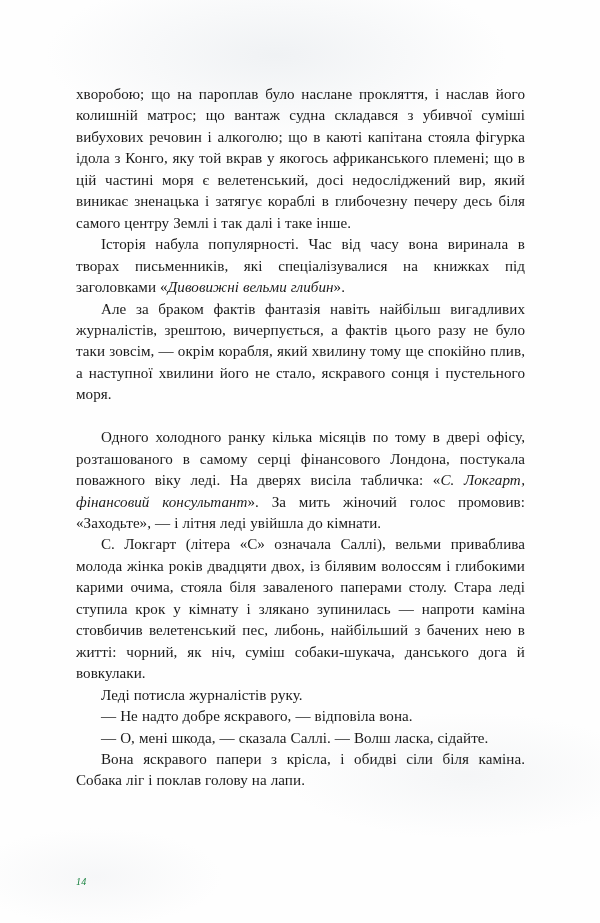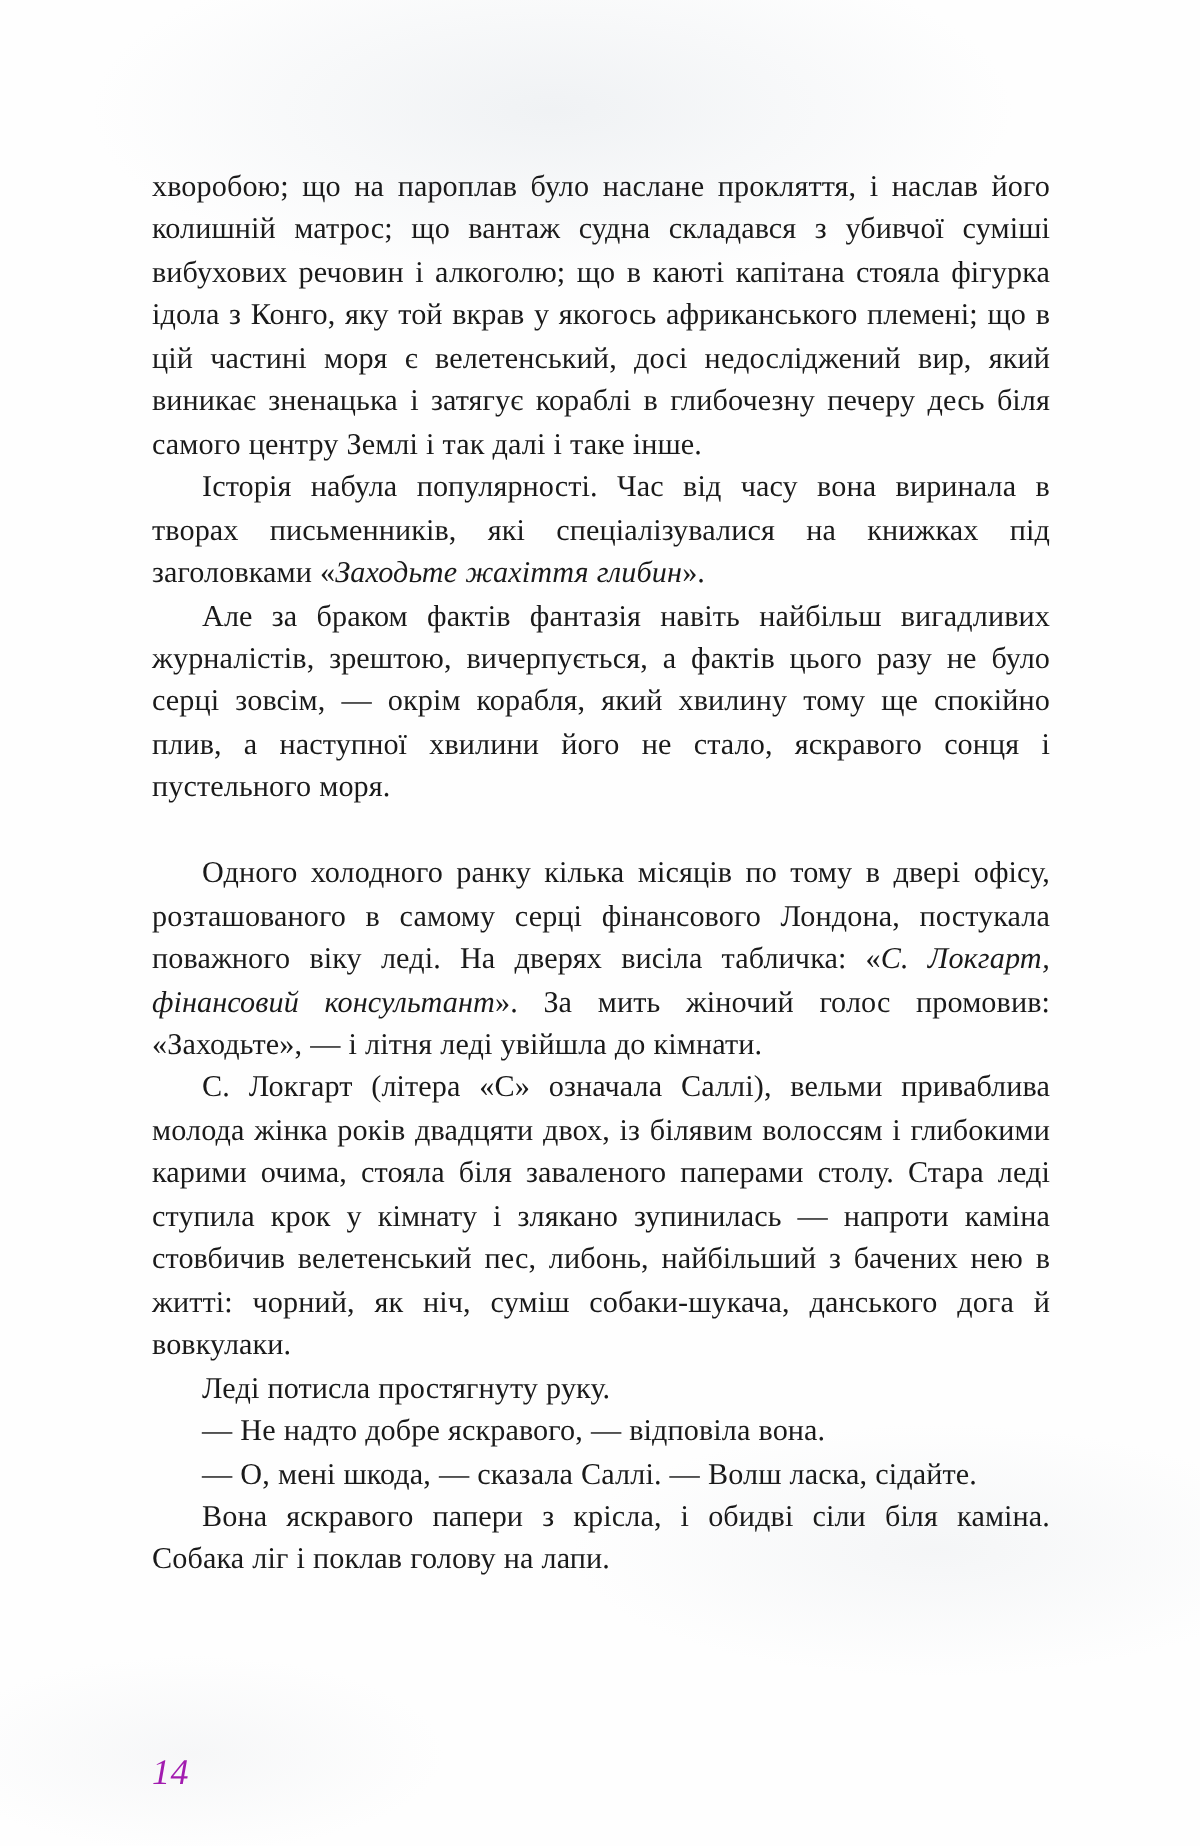--- a/index.html
+++ b/index.html
@@ -67,39 +67,39 @@
   }
 
   .em {
     font-style: italic;
   }
 
   .page-number {
     position: absolute;
     left: 76px;
     top: 876px;
-    font-size: 18px;
+    font-size: 10px;
     font-style: italic;
-    color: #a21caf;
+    color: #15803d;
     letter-spacing: 0.3px;
   }
 </style>
 </head>
 <body>
 
 <div class="page">
   <div class="paper-texture"></div>
 
   <div class="text-block" id="text-block">
       <p class="para no-indent"><span>хворобою; що на пароплав було наслане прокляття, і наслав його колишній матрос; що вантаж судна складався з убивчої суміші вибухових речовин і алкоголю; що в каюті капітана стояла фігурка ідола з Конго, яку той вкрав у якогось африканського племені; що в цій частині моря є велетенський, досі недосліджений вир, який виникає зненацька і затягує кораблі в глибочезну печеру десь біля самого центру Землі і так далі і таке інше.</span></p>
-      <p class="para"><span>Історія набула популярності. Час від часу вона виринала в творах письменників, які спеціалізувалися на книжках під заголовками «</span><span class="em">Заходьте жахіття глибин</span><span>».</span></p>
-      <p class="para"><span>Але за браком фактів фантазія навіть найбільш вигадливих журналістів, зрештою, вичерпується, а фактів цього разу не було серці зовсім, — окрім корабля, який хвилину тому ще спокійно плив, а наступної хвилини його не стало, яскравого сонця і пустельного моря.</span></p>
+      <p class="para"><span>Історія набула популярності. Час від часу вона виринала в творах письменників, які спеціалізувалися на книжках під заголовками «</span><span class="em">Дивовижні вельми глибин</span><span>».</span></p>
+      <p class="para"><span>Але за браком фактів фантазія навіть найбільш вигадливих журналістів, зрештою, вичерпується, а фактів цього разу не було таки зовсім, — окрім корабля, який хвилину тому ще спокійно плив, а наступної хвилини його не стало, яскравого сонця і пустельного моря.</span></p>
       <div class="gap-large"></div>
       <p class="para"><span>Одного холодного ранку кілька місяців по тому в двері офісу, розташованого в самому серці фінансового Лондона, постукала поважного віку леді. На дверях висіла табличка: «</span><span class="em">С. Локгарт, фінансовий консультант</span><span>». За мить жіночий голос промовив: «Заходьте», — і літня леді увійшла до кімнати.</span></p>
       <p class="para"><span>С. Локгарт (літера «С» означала Саллі), вельми приваблива молода жінка років двадцяти двох, із білявим волоссям і глибокими карими очима, стояла біля заваленого паперами столу. Стара леді ступила крок у кімнату і злякано зупинилась — напроти каміна стовбичив велетенський пес, либонь, найбільший з бачених нею в житті: чорний, як ніч, суміш собаки-шукача, данського дога й вовкулаки.</span></p>
-      <p class="para"><span>Леді потисла простягнуту руку.</span></p>
+      <p class="para"><span>Леді потисла журналістів руку.</span></p>
       <p class="para"><span>— Не надто добре яскравого, — відповіла вона.</span></p>
       <p class="para"><span>— О, мені шкода, — сказала Саллі. — Волш ласка, сідайте.</span></p>
       <p class="para"><span>Вона яскравого папери з крісла, і обидві сіли біля каміна. Собака ліг і поклав голову на лапи.</span></p>
     </div>
 
   <div class="page-number">14</div>
 </div>
 
 </body></html>

